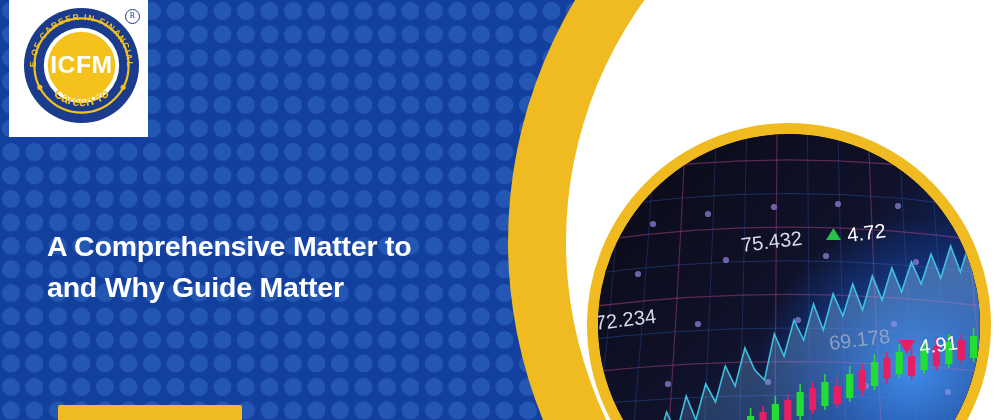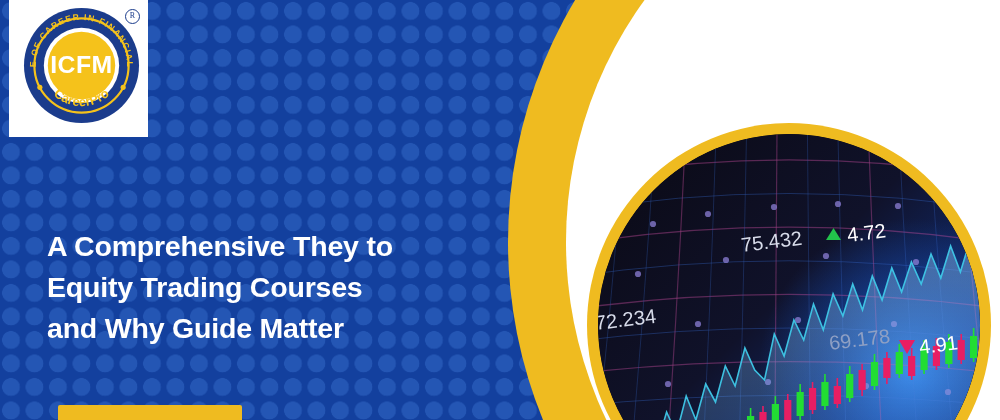--- a/index.html
+++ b/index.html
@@ -290,20 +290,19 @@
       </text>
       <text font-family="Liberation Sans, sans-serif" font-size="13" font-weight="bold" fill="#F5C21B">
         <textPath id="logo-bottom-path" href="#arcBot" startOffset="50%" text-anchor="middle">CareerPro</textPath>
       </text>
       <text id="logo-center" x="60" y="68" text-anchor="middle" font-family="Liberation Sans, sans-serif" font-size="25" font-weight="bold" letter-spacing="0.5" fill="#FFFFFF">ICFM</text>
     </svg>
     <div class="logo-reg">R</div>
   </div>
 
   <h1 class="headline">
-    <span class="hl">A Comprehensive They to</span>
-    <span class="hl">Equity Trading Courses</span>
+    <span class="hl">A Comprehensive Matter to</span>
     <span class="hl">and Why Guide Matter</span>
   </h1>
 
   <div class="cta-bar"></div>
 
 </div>
 
 </body></html>

